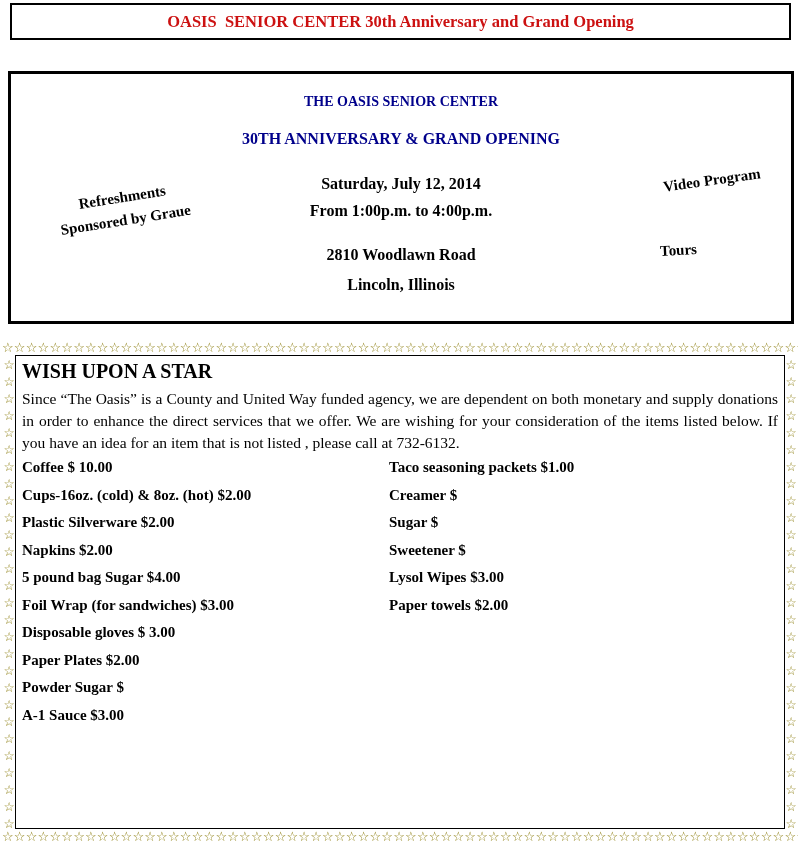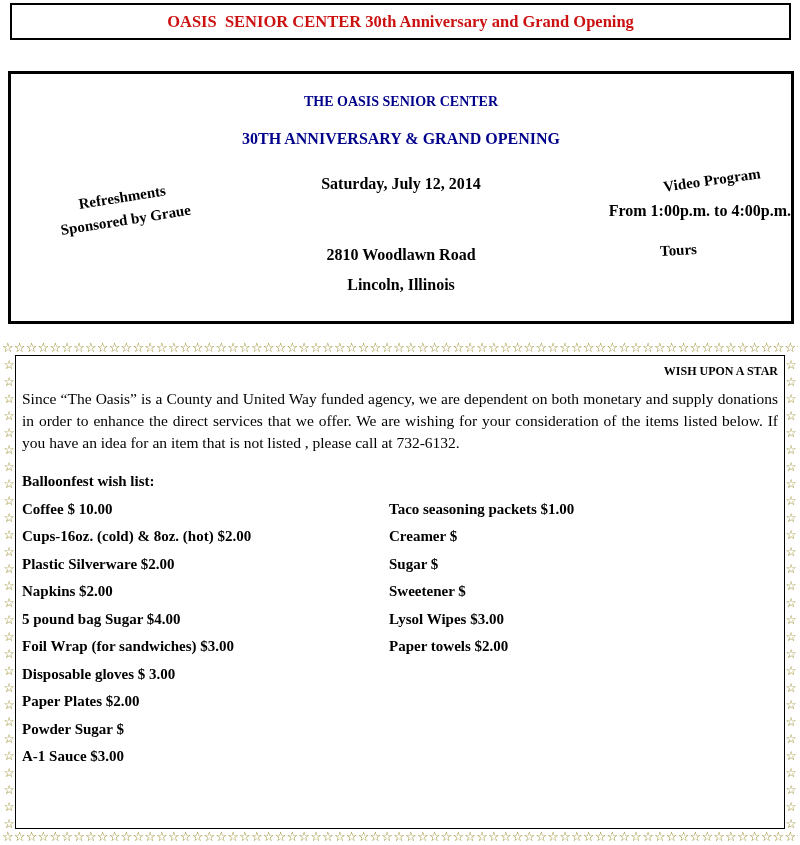--- a/index.html
+++ b/index.html
@@ -23,21 +23,21 @@
 
   
   .event-box {
     position: absolute; top: 71px; left: 8px; width: 786px; height: 253px;
     border: 3px solid #000;
   }
   .ev-center { position: absolute; left: 0; width: 100%; text-align: center; font-weight: bold; }
   .ev-title    { top: 20px;  font-size: 14px; color: var(--navy); }
   .ev-subtitle { top: 56px;  font-size: 16px;   color: var(--navy); }
   .ev-date     { top: 101px; font-size: 16px; }
-  .ev-time     { top: 128px; font-size: 16px; text-align: right; }
+  .ev-time     { top: 128px; font-size: 16px; }
   .ev-addr1    { top: 172px; font-size: 16px; }
   .ev-addr2    { top: 202px; font-size: 16px; }
 
   .left-note {
     position: absolute; top: 112px; left: 28px; width: 170px;
     transform: rotate(-9deg); transform-origin: center;
     font-weight: bold; font-size: 15px; text-align: center; line-height: 23px;
   }
   .right-note1 {
     position: absolute; top: 98px; right: 30px;
@@ -69,21 +69,21 @@
   }
   .star-col.left { left: 1px; }
   .star-col.right { right: 1px; }
 
   .wish-inner {
     position: absolute; top: 15px; left: 15px; right: 15px; bottom: 16px;
     border: 1px solid #000;
     padding: 2px 6px 0 6px;
   }
   .wish-title {
-    text-align: right; font-weight: bold; font-size: 12px; line-height: 22px; margin-top: 2px;
+    text-align: left; font-weight: bold; font-size: 20px; line-height: 22px; margin-top: 2px;
   }
   .wish-intro {
     margin-top: 6px; font-size: 15.5px; line-height: 22px; text-align: justify;
   }
   .wish-list-heading {
     margin-top: 14px; font-weight: bold; font-size: 15px; line-height: 27.5px;
   }
   .wish-columns { display: flex; }
   .wish-col { font-weight: bold; font-size: 15px; }
   .wish-col .item { line-height: 27.5px; white-space: nowrap; }
@@ -183,21 +183,20 @@
 ☆
 ☆
 ☆
 ☆
 ☆
 ☆</div>
 
     <div class="wish-inner">
       <div class="wish-title">WISH UPON A STAR</div>
       <p class="wish-intro">Since “The Oasis” is a County and United Way funded agency, we are dependent on both monetary and supply donations in order to enhance the direct services that we offer.  We are  wishing for your consideration of the items listed below. If you have an idea for an item that is not listed , please call at 732-6132.</p>
-      <div class="wish-list-heading">Balloonfest wish list:</div>
 
       <div class="wish-columns">
         <div class="wish-col left">
           <div class="item">Coffee $ 10.00</div>
           <div class="item">Cups-16oz. (cold) &amp; 8oz. (hot) $2.00</div>
           <div class="item">Plastic Silverware $2.00</div>
           <div class="item">Napkins $2.00</div>
           <div class="item">5 pound bag Sugar $4.00</div>
           <div class="item">Foil Wrap (for sandwiches) $3.00</div>
           <div class="item">Disposable gloves $ 3.00</div>

